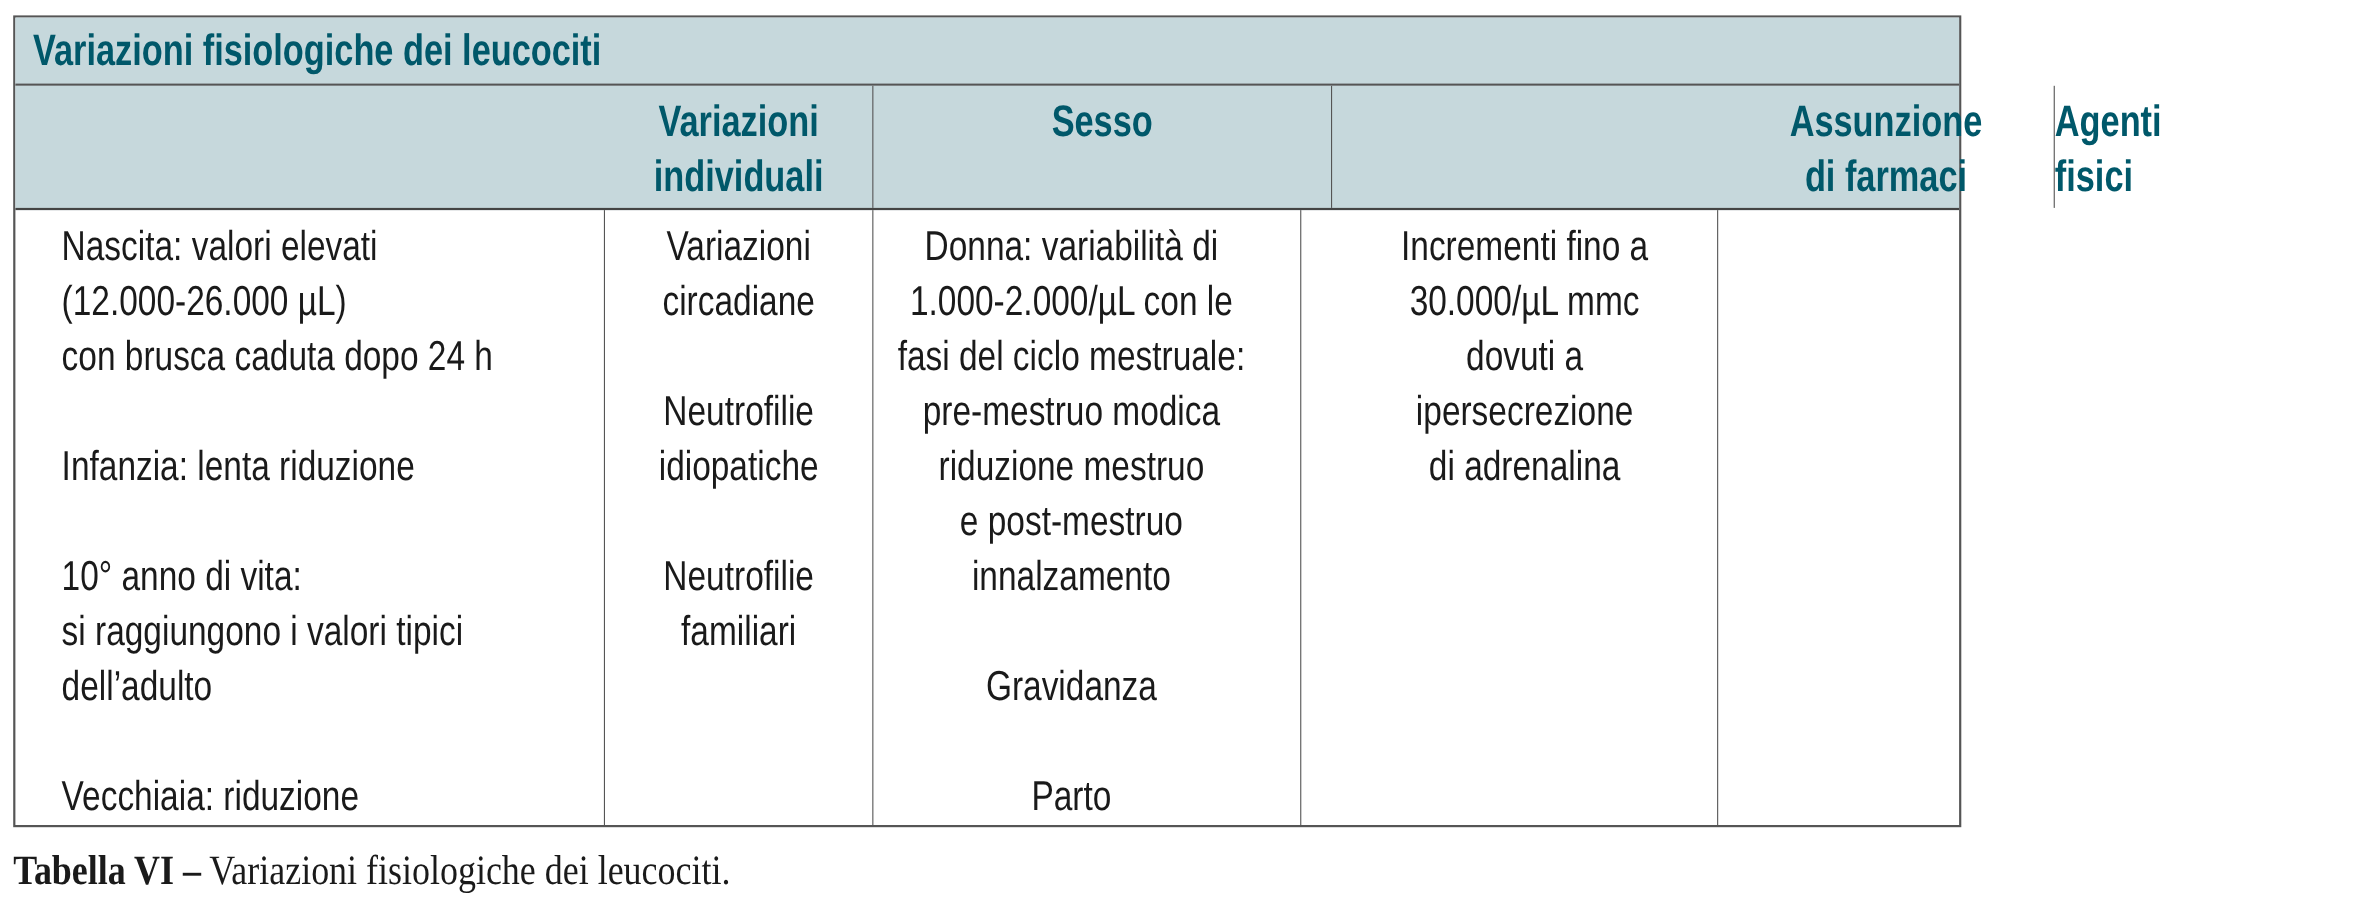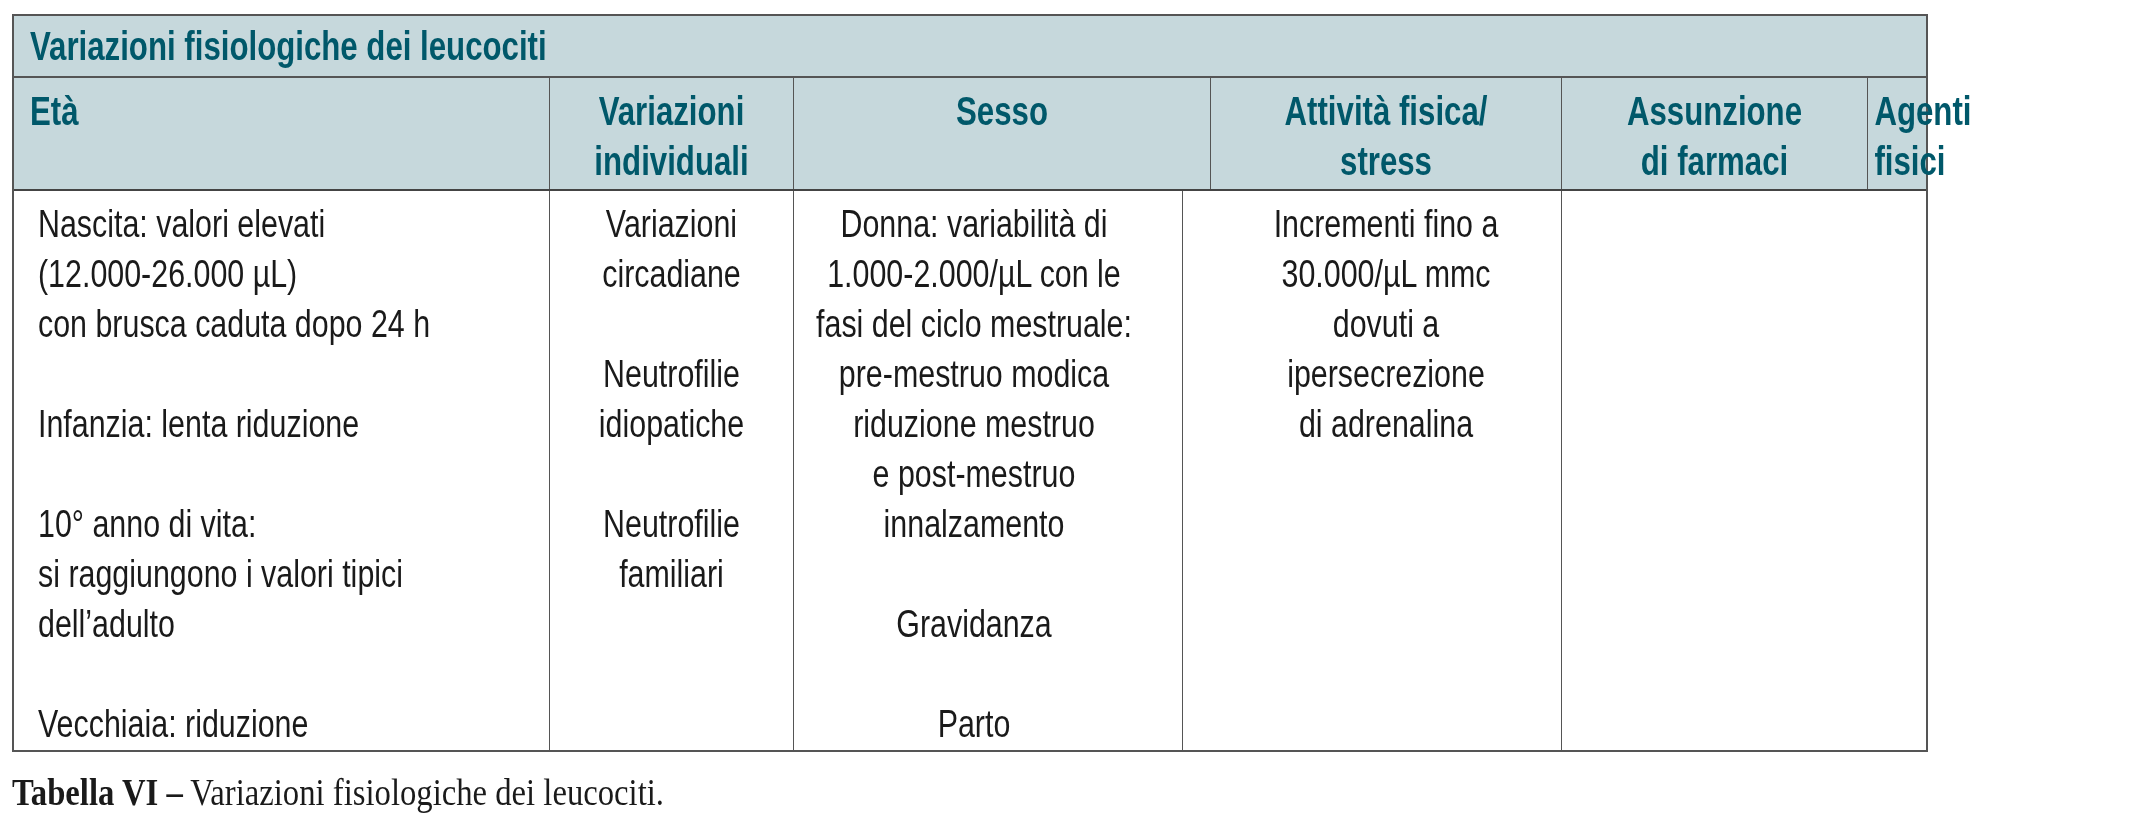--- a/index.html
+++ b/index.html
@@ -1,18 +1,18 @@
 <!DOCTYPE html>
 <html><head>
 <meta charset="utf-8">
 <style>
   html, body { margin: 0; padding: 0; background: #ffffff; }
   body { width: 2149px; height: 833px; position: relative; overflow: hidden; }
   .table {
-    position: absolute; left: 12px; top: 14px; width: 1916px; height: 738px;
+    position: absolute; left: 12px; top: 14px; width: 1771px; height: 738px;
     border: 2px solid #555; box-sizing: border-box;
   }
   .title-row {
     position: absolute; left: 0; top: 0; right: 0; height: 62px;
     background: #c6d8dc; border-bottom: 2px solid #555; box-sizing: border-box;
   }
   .title-text {
     position: absolute; left: 16px; top: 6px;
     font-family: "Liberation Sans", sans-serif; font-weight: bold;
     font-size: 40px; line-height: 48px; color: #00586a;
@@ -35,59 +35,48 @@
   }
   .hcell.left { text-align: left; padding-left: 16px; }
   .hline { display: block; white-space: nowrap; transform: scaleX(0.78); }
   .hcell.left .hline { transform-origin: left center; }
   .hcell .hline { transform-origin: center center; }
   .bcell {
     position: absolute; left: 0; right: 0; top: 8px;
     font-family: "Liberation Sans", sans-serif;
     font-size: 38px; line-height: 50px; color: #1a1a1a; text-align: center;
   }
-  .bcell.left { text-align: left; padding-left: 24px; }
+  .bcell.left { text-align: left; padding-left: 24px; margin-left: 18px; }
   .bline { display: block; white-space: nowrap; height: 50px; transform: scaleX(0.80); transform-origin: center center; }
   .bcell.left .bline { transform-origin: left center; }
   .caption {
     position: absolute; left: 12px; top: 768px;
     font-family: "Liberation Serif", serif; font-size: 38px; line-height: 48px; color: #1a1a1a;
     white-space: nowrap; transform: scaleX(0.86); transform-origin: left top;
   }
   .caption .label { font-weight: bold; }
 </style>
 </head>
 <body>
 
 <div class="table">
   <div class="title-row">
     <div class="title-text">Variazioni fisiologiche dei leucociti</div>
   </div>
 
   <div class="header-row">
-    <div class="col" style="left:0;width:536px">
-      <div class="hcell left">
-        <span class="hline">Età</span>
-      </div>
-    </div>
     <div class="col" style="left:536px;width:244px">
       <div class="hcell">
         <span class="hline">Variazioni</span>
         <span class="hline">individuali</span>
       </div>
     </div>
     <div class="col" style="left:780px;width:417px">
       <div class="hcell">
         <span class="hline">Sesso</span>
-      </div>
-    </div>
-    <div class="col" style="left:1197px;width:351px">
-      <div class="hcell">
-        <span class="hline">Attività fisica/</span>
-        <span class="hline">stress</span>
       </div>
     </div>
     <div class="col" style="left:1548px;width:306px">
       <div class="hcell">
         <span class="hline">Assunzione</span>
         <span class="hline">di farmaci</span>
       </div>
     </div>
     <div class="col last" style="left:1854px;right:0">
       <div class="hcell">

